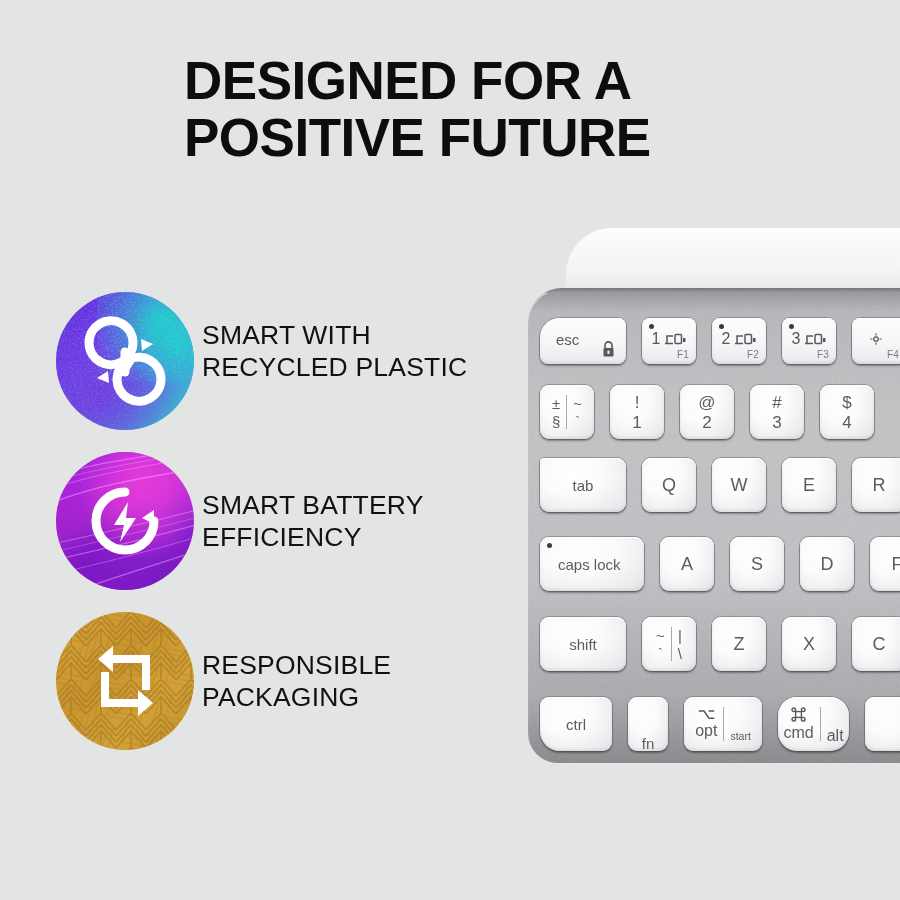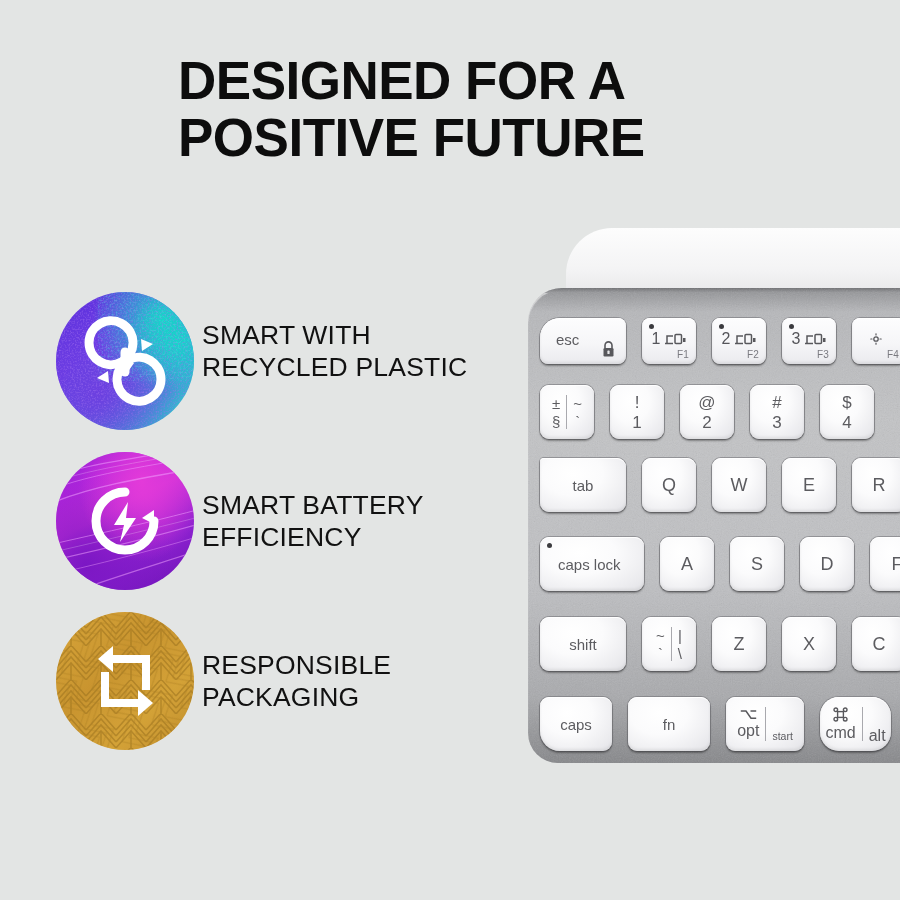--- a/index.html
+++ b/index.html
@@ -20,21 +20,21 @@
     inset: 0;
     width: 900px;
     height: 900px;
     background: #e3e5e4;
     overflow: hidden;
   }
 
   
   #headline {
     position: absolute;
-    left: 178px;
+    left: 184px;
     top: 52px;
     width: 640px;
     font-weight: bold;
     font-size: 53px;
     line-height: 1.08;
     letter-spacing: -0.5px;
     color: #0d0d0d;
     font-family: "Liberation Sans", sans-serif;
     white-space: pre-line;
   }
@@ -202,21 +202,21 @@
     border-radius: 8px;
     background:
       linear-gradient(180deg, #fdfdfe 0%, #f6f6f8 55%, #eaeaee 100%);
   }
   .key.small { font-size: 15px; }
   .key.wide-esc  { width: 86px; border-top-left-radius: 20px; }
   .key.wide-tab  { width: 86px; border-top-left-radius: 4px; }
   .key.wide-caps { width: 104px; }
   .key.wide-shift{ width: 86px; }
   .key.wide-ctrl { width: 72px; border-bottom-left-radius: 20px; }
-  .key.w-fn      { width: 82px; }
+  .key.w-fn      { width: 40px; align-items: flex-end; }
   .key.w-opt     { width: 78px; }
   .key.w-cmd     { width: 71px; border-radius: 19px; }
 
   .key-main {
     line-height: 1;
   }
   
   .key-stack {
     display: flex;
     flex-direction: column;
@@ -624,21 +624,21 @@
         <div class="key">
           <span class="key-main">X</span>
         </div>
         <div class="key cut-right">
           <span class="key-main">C</span>
         </div>
       </div>
 
       <div class="kb-row row-ctrl">
         <div class="key wide-ctrl small">
-          <span class="key-main">caps</span>
+          <span class="key-main">ctrl</span>
         </div>
         <div class="key w-fn small">
           <span class="key-main">fn</span>
         </div>
         <div class="key w-opt">
           <span class="key-split">
             <span class="split-col">
               <svg width="17" height="11" viewBox="0 0 17 11">
                 <path d="M 0.8 2 L 6 2 L 11 9.2 L 16.2 9.2" fill="none" stroke="#58585c" stroke-width="1.5"></path>
                 <path d="M 10.5 2 L 16.2 2" fill="none" stroke="#58585c" stroke-width="1.5"></path>

